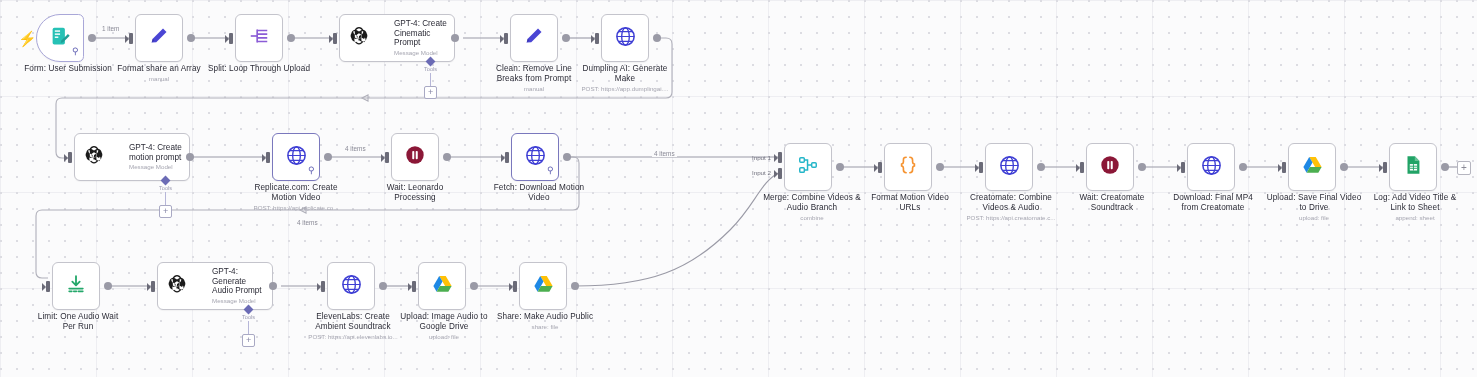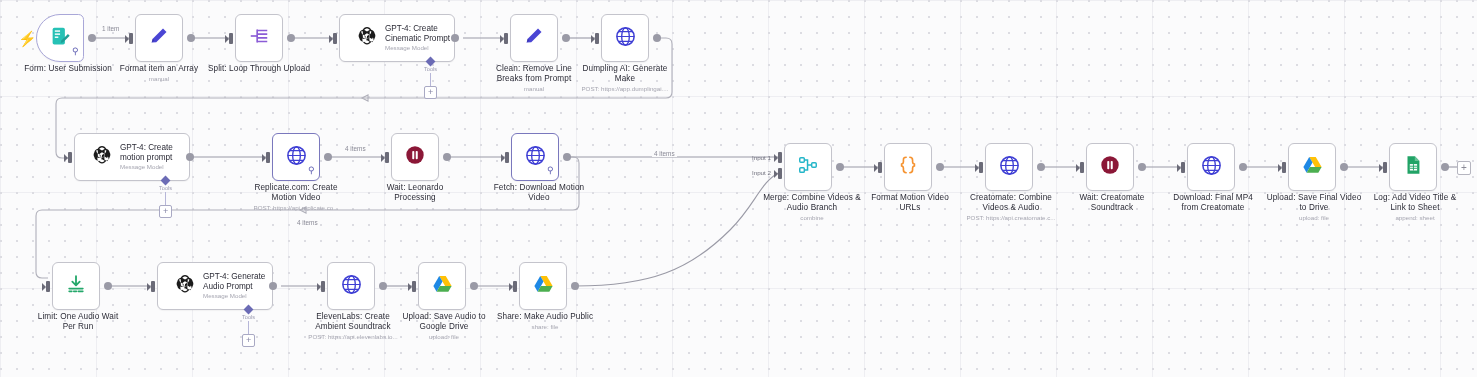--- a/index.html
+++ b/index.html
@@ -25,21 +25,21 @@
   .node{
     position:absolute;
     box-sizing:border-box;
     background:#fff;
     border:1px solid #c4c4cc;
     border-radius:6px;
     display:flex;align-items:center;justify-content:center;
     box-shadow:0 1px 1px rgba(0,0,0,.04);
   }
   .node.sq{width:48px;height:48px;}
-  .node.wide{width:116px;height:48px;border-radius:6px;justify-content:flex-start;padding-left:16px;gap:7px;}
+  .node.wide{width:116px;height:48px;border-radius:6px;justify-content:flex-start;padding-left:8px;gap:24px;}
   .node.trigger{
     width:48px;height:48px;
     border-radius:26px 6px 6px 26px;
     border-color:#a9a7d8;
   }
   .node.sel{border-color:#7a78bd;}
 
   .ntitle{
     position:absolute;
     text-align:center;
@@ -166,21 +166,21 @@
 <div class="inport" style="left:129px;top:33px;"></div>
 <div class="node sq" style="left:135px;top:14px;">
   <span class="icon">
     <svg width="22" height="22" viewBox="0 0 24 24">
         <path d="M4 19.2 L5.2 15 L16.4 3.8 L20.2 7.6 L9 18.8 Z" fill="#4a45d4"></path>
         <path d="M4 19.2 L5.2 15 L7 17 Z" fill="#3b37b0"></path>
       </svg>
   </span>
 </div>
 <div class="port" style="left:187px;top:34px;"></div>
-<div class="ntitle" style="left:103px;top:64px;width:112px;">Format item an Array</div>
+<div class="ntitle" style="left:103px;top:64px;width:112px;">Format share an Array</div>
 <div class="nsub" style="left:103px;top:75px;width:112px;">manual</div>
 <div class="elabel" style="left:100px;top:25px;">1 item</div>
 
 <div class="inport" style="left:229px;top:33px;"></div>
 <div class="node sq" style="left:235px;top:14px;">
   <span class="icon">
     <svg width="22" height="22" viewBox="0 0 24 24">
         <path d="M3 12 H10" stroke="#8b5cd6" stroke-width="1.8" fill="none"></path>
         <path d="M10 5 V19" stroke="#8b5cd6" stroke-width="1.8"></path>
         <path d="M10 6 H21 M10 10 H21 M10 14 H21 M10 18 H21" stroke="#8b5cd6" stroke-width="1.8"></path>
@@ -469,21 +469,21 @@
 <div class="node sq" style="left:418px;top:262px;">
   <span class="icon">
     <svg width="23" height="23" viewBox="0 0 24 24">
         <path d="M8.6 3h6.8l6.1 10.6h-6.8Z" fill="#ffc107"></path>
         <path d="M8.6 3 2.5 13.6 5.9 19.5 12 8.9Z" fill="#1e88e5"></path>
         <path d="M5.9 19.5h12.2l3.4-5.9H9.3Z" fill="#4caf50"></path>
       </svg>
   </span>
 </div>
 <div class="port" style="left:470px;top:282px;"></div>
-<div class="ntitle" style="left:386px;top:312px;width:116px;">Upload: Save Audio to
+<div class="ntitle" style="left:386px;top:312px;width:116px;">Upload: Image Audio to
 Google Drive</div>
 <div class="nsub" style="left:386px;top:333px;width:116px;">upload: file</div>
 
 <div class="inport" style="left:513px;top:281px;"></div>
 <div class="node sq" style="left:519px;top:262px;">
   <span class="icon">
     <svg width="23" height="23" viewBox="0 0 24 24">
         <path d="M8.6 3h6.8l6.1 10.6h-6.8Z" fill="#ffc107"></path>
         <path d="M8.6 3 2.5 13.6 5.9 19.5 12 8.9Z" fill="#1e88e5"></path>
         <path d="M5.9 19.5h12.2l3.4-5.9H9.3Z" fill="#4caf50"></path>

